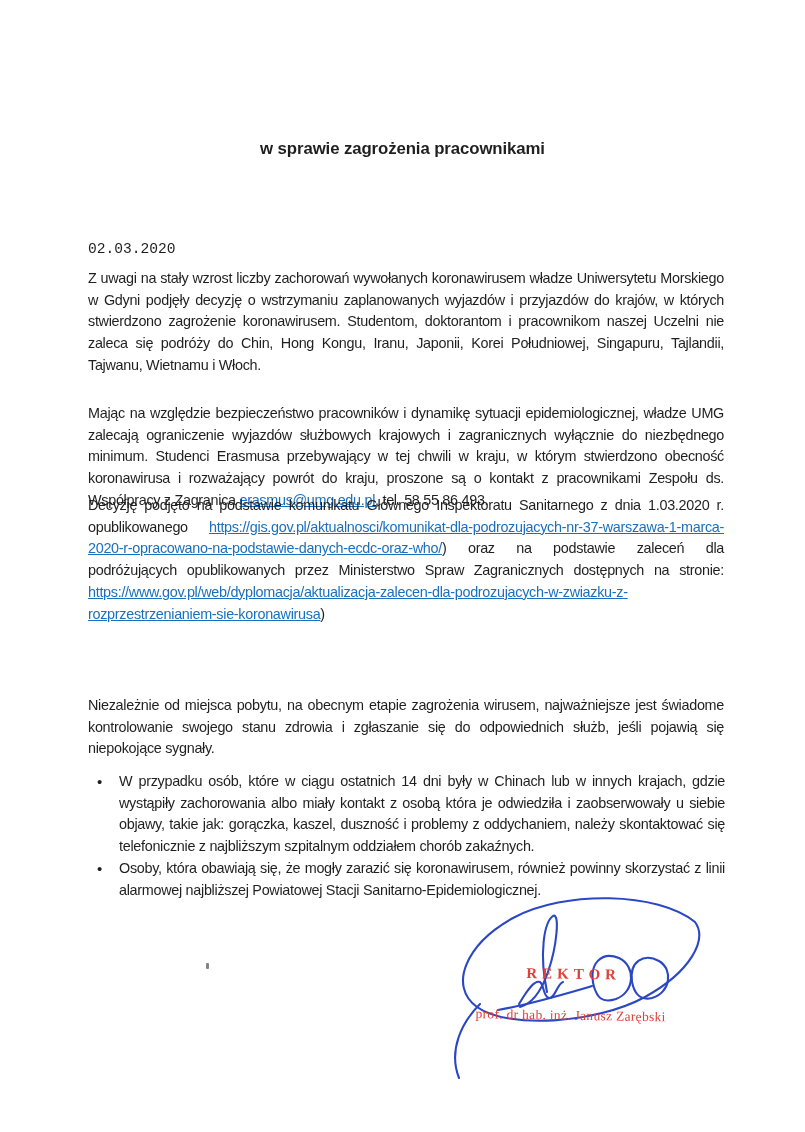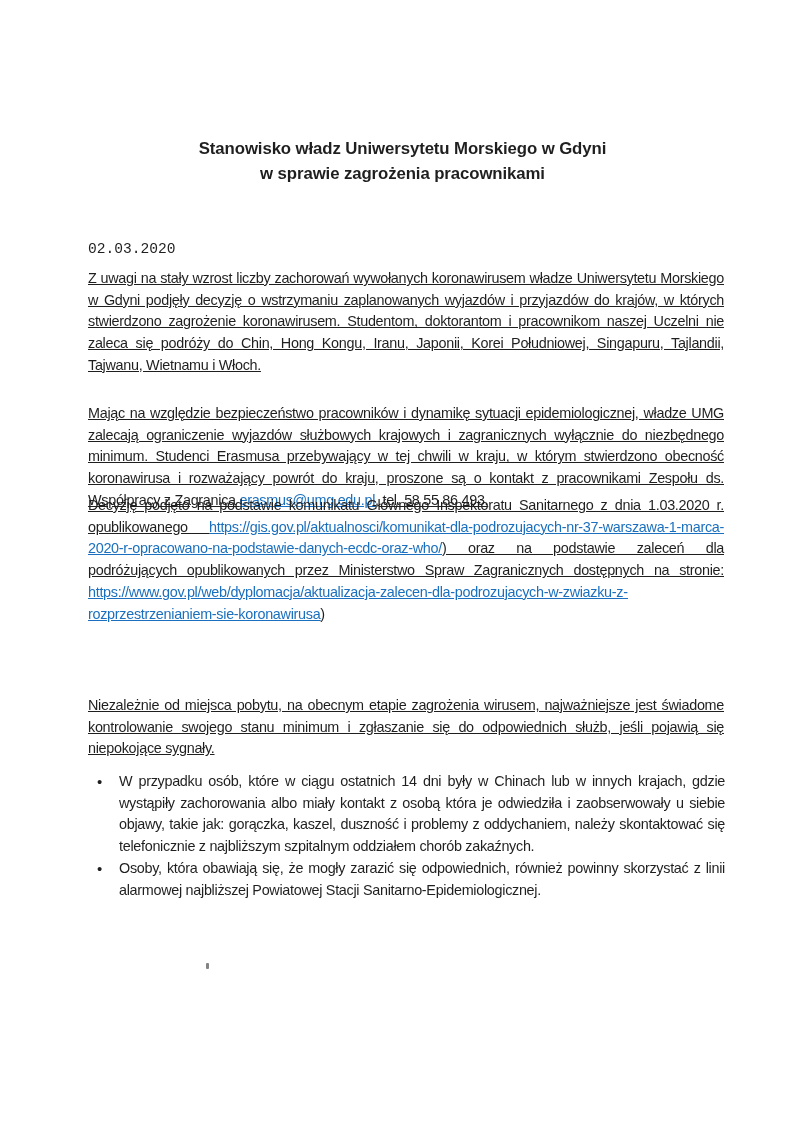--- a/index.html
+++ b/index.html
@@ -39,21 +39,20 @@
     font-family: Liberation Mono, monospace;
   }
   .para {
     position: absolute;
     left: 88px;
     width: 636px;
     font-size: 14.4px;
     line-height: 21.7px;
     letter-spacing: -0.3px;
     text-align: justify;
-    text-decoration: underline;
   }
   .p1 { top: 268px; }
   .p2 { top: 403px; }
   .p3 { top: 495px; }
   .p4 { top: 695px; }
   .doc-link {
     color: var(--link);
     text-decoration: underline;
     overflow-wrap: break-word;
   }
@@ -127,35 +126,58 @@
     border-radius: 1px;
     opacity: 0.85;
   }
 </style>
 </head>
 <body>
 
 <div class="page">
 
   <div class="doc-title">
-    <div>Stanowisko władz Uniwersytetu Morskiego w Gdyni</div>
     <div>w sprawie zagrożenia pracownikami</div>
   </div>
 
   <div class="doc-date">02.03.2020</div>
 
   <p class="para p1">Z uwagi na stały wzrost liczby zachorowań wywołanych koronawirusem władze Uniwersytetu Morskiego w Gdyni podjęły decyzję o wstrzymaniu zaplanowanych wyjazdów i przyjazdów do krajów, w których stwierdzono zagrożenie koronawirusem. Studentom, doktorantom i pracownikom naszej Uczelni nie zaleca się podróży do Chin, Hong Kongu, Iranu, Japonii, Korei Południowej, Singapuru, Tajlandii, Tajwanu, Wietnamu i Włoch.</p>
 
   <p class="para p2"><span>Mając na względzie bezpieczeństwo pracowników i dynamikę sytuacji epidemiologicznej, władze UMG zalecają ograniczenie wyjazdów służbowych krajowych i zagranicznych wyłącznie do niezbędnego minimum. Studenci Erasmusa przebywający w tej chwili w kraju, w którym stwierdzono obecność koronawirusa i rozważający powrót do kraju, proszone są o kontakt z pracownikami Zespołu ds. Współpracy z Zagranica </span><a class="doc-link" href="#">erasmus@umg.edu.pl</a><span>, tel. 58 55 86 493.</span></p>
 
   <p class="para p3"><span>Decyzję podjęto na podstawie komunikatu Głównego Inspektoratu Sanitarnego z dnia 1.03.2020 r. opublikowanego </span><a class="doc-link" href="#">https://gis.gov.pl/aktualnosci/komunikat-dla-podrozujacych-nr-37-warszawa-1-marca-2020-r-opracowano-na-podstawie-danych-ecdc-oraz-who/</a><span>) oraz na podstawie zaleceń dla podróżujących opublikowanych przez Ministerstwo Spraw Zagranicznych dostępnych na stronie: </span><a class="doc-link" href="#">https://www.gov.pl/web/dyplomacja/aktualizacja-zalecen-dla-podrozujacych-w-zwiazku-z-rozprzestrzenianiem-sie-koronawirusa</a><span>)</span></p>
 
-  <p class="para p4">Niezależnie od miejsca pobytu, na obecnym etapie zagrożenia wirusem, najważniejsze jest świadome kontrolowanie swojego stanu minimum i zgłaszanie się do odpowiednich służb, jeśli pojawią się niepokojące sygnały.</p>
+  <p class="para p4">Niezależnie od miejsca pobytu, na obecnym etapie zagrożenia wirusem, najważniejsze jest świadome kontrolowanie swojego stanu zdrowia i zgłaszanie się do odpowiednich służb, jeśli pojawią się niepokojące sygnały.</p>
 
   <ul class="bullets">
       <li>W przypadku osób, które w ciągu ostatnich 14 dni były w Chinach lub w innych krajach, gdzie wystąpiły zachorowania albo miały kontakt z osobą która je odwiedziła i zaobserwowały u siebie objawy, takie jak: gorączka, kaszel, duszność i problemy z oddychaniem, należy skontaktować się telefonicznie z najbliższym szpitalnym oddziałem chorób zakaźnych.</li>
-      <li>Osoby, która obawiają się, że mogły zarazić się odpowiednich, również powinny skorzystać z linii alarmowej najbliższej Powiatowej Stacji Sanitarno-Epidemiologicznej.</li>
+      <li>Osoby, która obawiają się, że mogły zarazić się koronawirusem, również powinny skorzystać z linii alarmowej najbliższej Powiatowej Stacji Sanitarno-Epidemiologicznej.</li>
     </ul>
 
+  <div class="signature-block">
+    <svg class="signature-svg" width="290" height="200" viewBox="0 0 290 200" fill="none">
+      <g stroke="var(--signature-blue)" stroke-width="2.1" stroke-linecap="round" fill="none">
+
+        <path d="M 255 32 C 218 2, 125 0, 73 28 C 26 54, 8 96, 37 117 C 68 139, 155 134, 205 107 C 250 82, 268 50, 255 32"></path>
+
+        <path d="M 40 114 C 22 132, 8 160, 19 188"></path>
+
+        <path d="M 107 102 C 99 64, 104 32, 113 26 C 120 22, 117 56, 108 82 C 101 102, 91 114, 80 117"></path>
+
+        <path d="M 79 114 C 89 97, 95 90, 100 92 C 104 94, 103 107, 109 108 C 115 109, 117 94, 123 92"></path>
+
+        <path d="M 154 97 C 148 73, 162 61, 179 68 C 196 76, 195 102, 176 109 C 161 114, 157 106, 154 97"></path>
+
+        <path d="M 192 92 C 189 71, 204 63, 219 71 C 234 80, 230 103, 212 108 C 199 111, 194 102, 192 92"></path>
+
+        <path d="M 58 120 C 92 114, 128 103, 152 96"></path>
+      </g>
+    </svg>
+    <div class="stamp">
+      <div class="stamp-role">REKTOR</div>
+      <div class="stamp-name">prof. dr hab. inż. Janusz Zarębski</div>
+    </div>
+  </div>
 
   <div class="scan-speck"></div>
 
 </div>
 
 </body></html>

